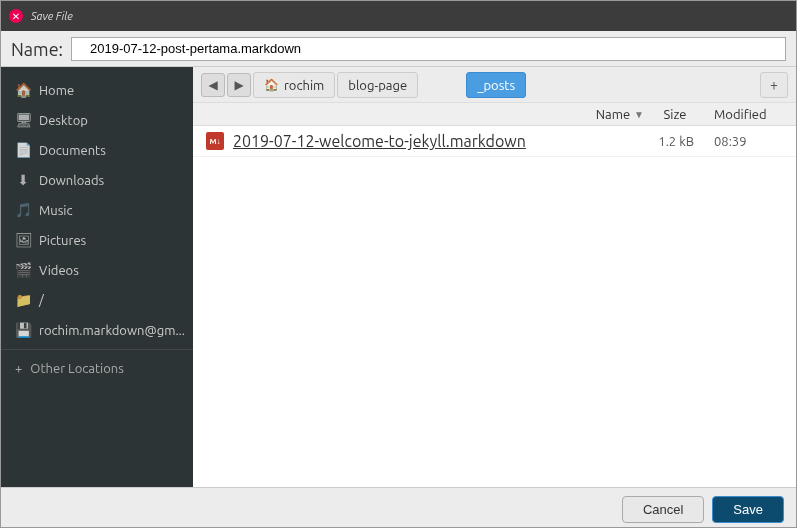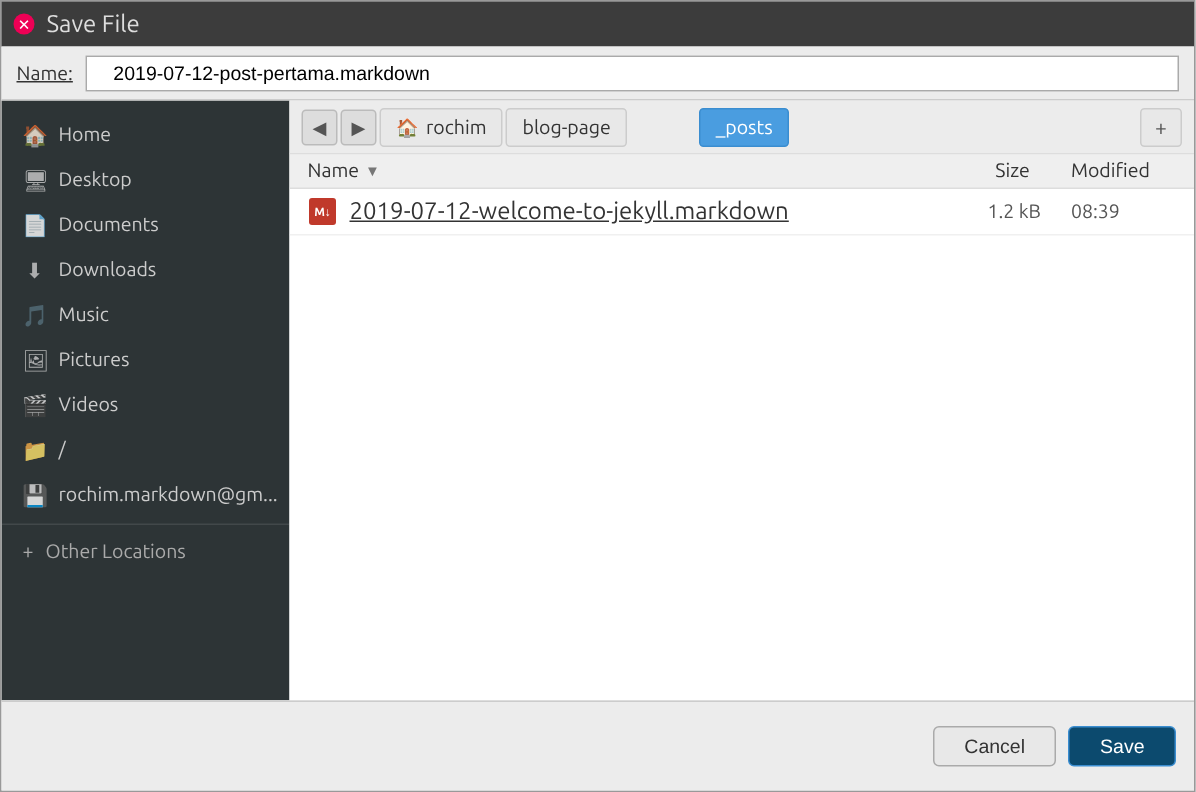--- a/index.html
+++ b/index.html
@@ -40,38 +40,38 @@
       border-radius: 50%;
       margin-right: 8px;
       display: flex;
       align-items: center;
       justify-content: center;
       cursor: pointer;
       font-size: 10px;
       color: #fff;
     }
     .titlebar-title {
-      font-size: 16px;
+      font-size: 11px;
       color: #ddd;
+      font-style: italic;
     }
     
     .name-row {
       background: #ececec;
       display: flex;
       align-items: center;
       padding: 6px 10px;
       border-bottom: 1px solid #ccc;
       flex-shrink: 0;
       height: 36px;
     }
     .name-label {
       color: #333;
       margin-right: 8px;
-      font-size: 13px;
-      text-decoration: underline;
+      font-size: 18px;
     }
     .name-input {
       flex: 1;
       border: 1px solid #aaa;
       background: #fff;
       padding: 3px 18px;
       font-size: 13px;
       outline: none;
       height: 24px;
     }
@@ -198,20 +198,21 @@
     }
     .col-name {
       flex: 1;
       font-size: 13px;
       color: #333;
       font-weight: normal;
       cursor: pointer;
       display: flex;
       align-items: center;
       gap: 4px;
+      justify-content: flex-end;
     }
     .col-size {
       width: 70px;
       text-align: center;
       font-size: 13px;
       color: #333;
       padding-right: 8px;
     }
     .col-modified {
       width: 70px;
@@ -267,28 +268,28 @@
       display: flex;
       align-items: center;
       justify-content: center;
       font-size: 8px;
       color: #fff;
       font-weight: bold;
     }
     
     .bottom-bar {
       display: flex;
-      align-items: center;
+      align-items: flex-start;
       justify-content: flex-end;
       padding: 8px 12px;
       background: #ececec;
       border-top: 1px solid #ccc;
       gap: 8px;
       flex-shrink: 0;
-      height: 60px;
+      height: 40px;
     }
     .btn {
       padding: 5px 20px;
       border-radius: 4px;
       border: 1px solid #aaa;
       background: #e8e8e8;
       cursor: pointer;
       font-size: 13px;
       color: #333;
     }

